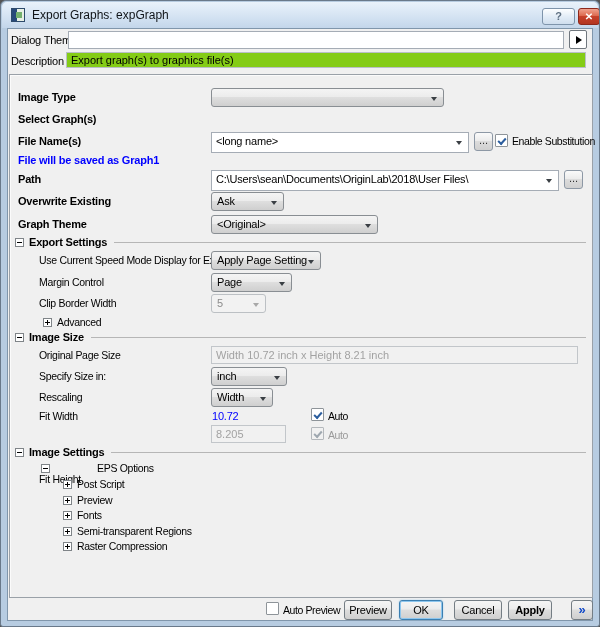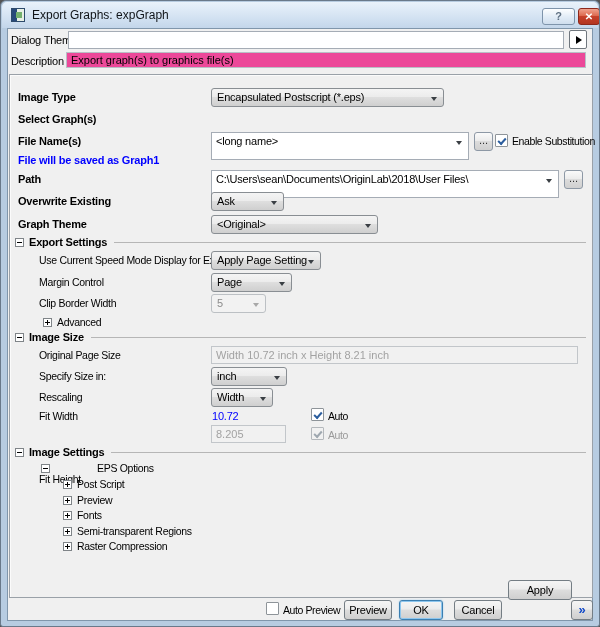--- a/index.html
+++ b/index.html
@@ -31,34 +31,34 @@
   
   .client { position:absolute; left:6px; top:27px; right:6px; bottom:5px;
     background:#f0f0f0; border:1px solid #8096ab; }
   .lbl { position:absolute; white-space:nowrap; line-height:13px; letter-spacing:-0.2px; }
   .bold { font-weight:bold; }
   .sub { font-size:10.5px; letter-spacing:-0.3px; }
   .note { color:#0000ff; font-weight:bold; }
   .grayed { color:#9a9a9a; }
   
   .tbox { position:absolute; background:#fff; border:1px solid #a5acb5; }
-  .flatbox { position:absolute; background:#ec4899; border:1px solid #b9bfc6;
+  .flatbox { position:absolute; background:#84cc16; border:1px solid #b9bfc6;
     padding:1px 4px; line-height:12px; white-space:nowrap; overflow:hidden; }
   .disabled-box { position:absolute; background:#f1f1f1; border:1px solid #c2c6ca;
     color:#a2a2a2; padding:2px 4px; line-height:12px; white-space:nowrap; overflow:hidden; }
   
   .dd { position:absolute; height:19px; border:1px solid #898e93; border-radius:3px;
     background:linear-gradient(#f4f4f4,#ececec 45%,#dedede 50%,#cfcfcf);
     padding:0 18px 0 5px; line-height:17px; white-space:nowrap; overflow:hidden; letter-spacing:-0.2px; }
   .dd-arrow { position:absolute; right:6px; top:8px; width:0; height:0;
     border-left:3.5px solid transparent; border-right:3.5px solid transparent; border-top:4px solid #3a3f44; }
   .dd.disabled { background:#f2f2f2; border-color:#bcc0c4; color:#8c8c8c; }
   .dd.disabled .dd-arrow { border-top-color:#a8a8a8; }
   
-  .combo { position:absolute; height:28px; border:1px solid #a5acb5; background:#fff;
+  .combo { position:absolute; height:21px; border:1px solid #a5acb5; background:#fff;
     padding:0 18px 0 4px; line-height:17px; white-space:nowrap; overflow:hidden; letter-spacing:-0.2px; }
   
   .mini-btn { position:absolute; width:19px; height:19px; border:1px solid #8d98a5; border-radius:3px;
     background:linear-gradient(#fafafa,#ececec 45%,#dcdcdc 50%,#d0d0d0);
     text-align:center; line-height:14px; color:#333; }
   
   .flyout-btn { position:absolute; width:18px; height:19px; border:1px solid #70777e; background:#fff; border-radius:2px; }
   .flyout-btn .tri { position:absolute; left:6px; top:4.5px; width:0; height:0;
     border-top:4.5px solid transparent; border-bottom:4.5px solid transparent; border-left:6px solid #000; }
   
@@ -112,21 +112,20 @@
     <span class="tri"></span>
   </div>
 
   <div class="lbl" style="left:10px; top:54px;">Description</div>
   <div class="flatbox" style="left:65px; top:51px; width:520px; height:16px;">Export graph(s) to graphics file(s)</div>
 
   <div class="panel"></div>
 
   <div class="lbl bold" style="left:17px; top:90px;">Image Type</div>
   <div class="dd" style="left:210px; top:87px; width:233px;">
-    <span>Encapsulated Postscript (*.eps)</span>
     <span class="dd-arrow"></span>
   </div>
 
   <div class="lbl bold" style="left:17px; top:112px;">Select Graph(s)</div>
 
   <div class="lbl bold" style="left:17px; top:134px;">File Name(s)</div>
   <div class="combo" style="left:210px; top:131px; width:258px;">
     <span>&lt;long name&gt;</span>
     <span class="dd-arrow"></span>
   </div>
@@ -240,18 +239,18 @@
 
   <span class="toggle plus" style="left:62px; top:541px;"></span>
   <span class="tree-lbl" style="left:76px; top:539px;">Raster Compression</span>
 
   <span class="cb" style="left:265px; top:601px;"></span>
   <span class="cb-label" style="left:282px; top:603px;">Auto Preview</span>
 
   <div class="btn" style="left:343px; top:599px; width:48px;">Preview</div>
   <div class="btn ok" style="left:398px; top:599px; width:44px;">OK</div>
   <div class="btn" style="left:453px; top:599px; width:48px;">Cancel</div>
-  <div class="btn" style="left:507px; top:579px; width:64px;">Apply</div>
+  <div class="btn" style="left:507px; top:599px; width:44px;font-weight:bold;">Apply</div>
   <div class="btn more" style="left:570px; top:599px; width:22px;">
     <span>»</span>
   </div>
 
 </div>
 
 </body></html>

